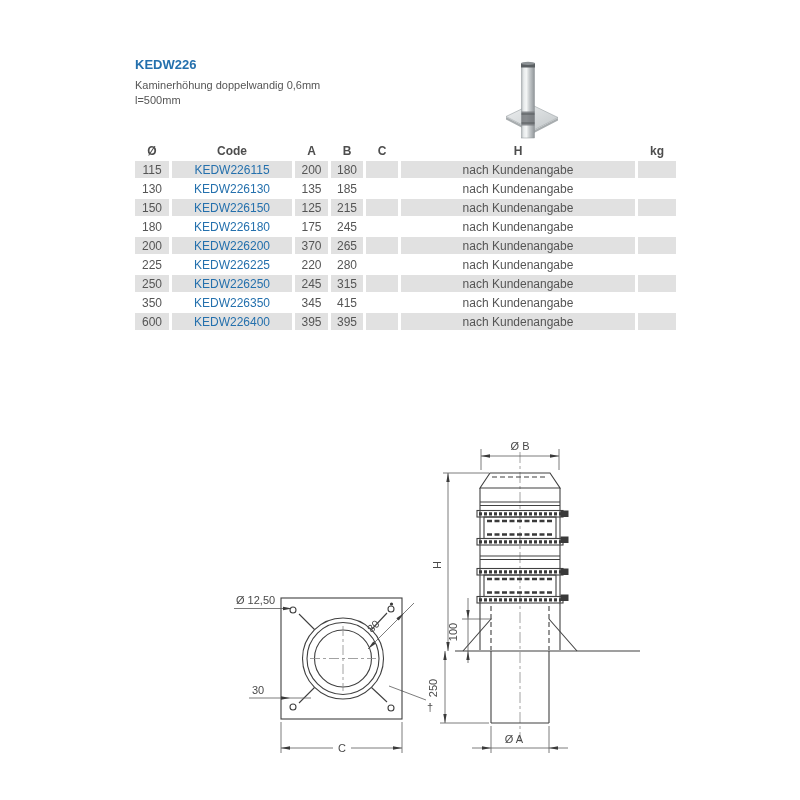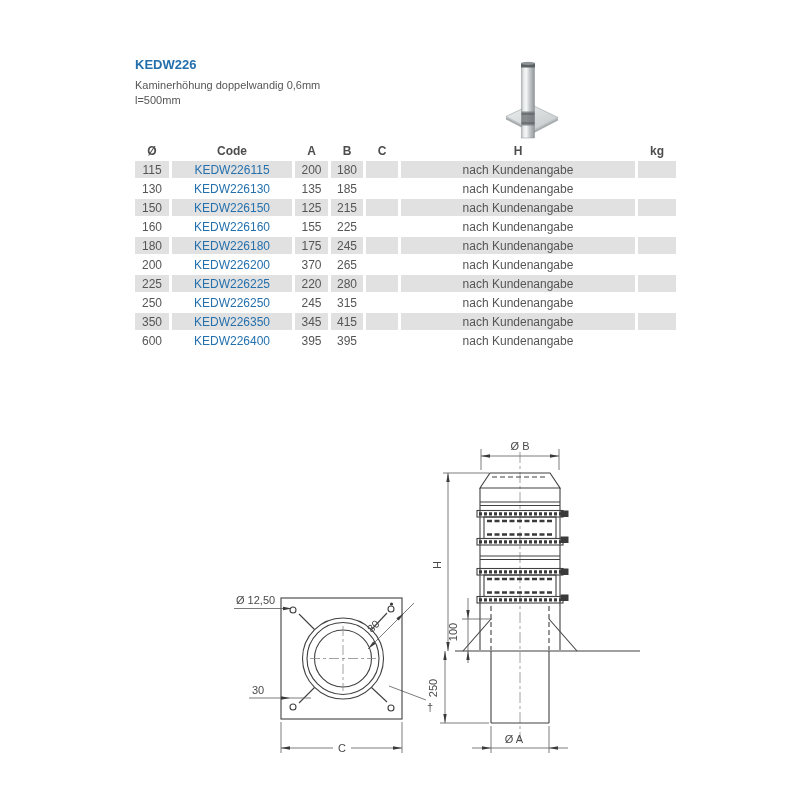--- a/index.html
+++ b/index.html
@@ -124,29 +124,20 @@
         <tr>
           <td>150</td>
           <td><a>KEDW226150</a></td>
           <td>125</td>
           <td>215</td>
           <td></td>
           <td>nach Kundenangabe</td>
           <td></td>
         </tr>
         <tr>
-          <td>160</td>
-          <td><a>KEDW226160</a></td>
-          <td>155</td>
-          <td>225</td>
-          <td></td>
-          <td>nach Kundenangabe</td>
-          <td></td>
-        </tr>
-        <tr>
           <td>180</td>
           <td><a>KEDW226180</a></td>
           <td>175</td>
           <td>245</td>
           <td></td>
           <td>nach Kundenangabe</td>
           <td></td>
         </tr>
         <tr>
           <td>200</td>

